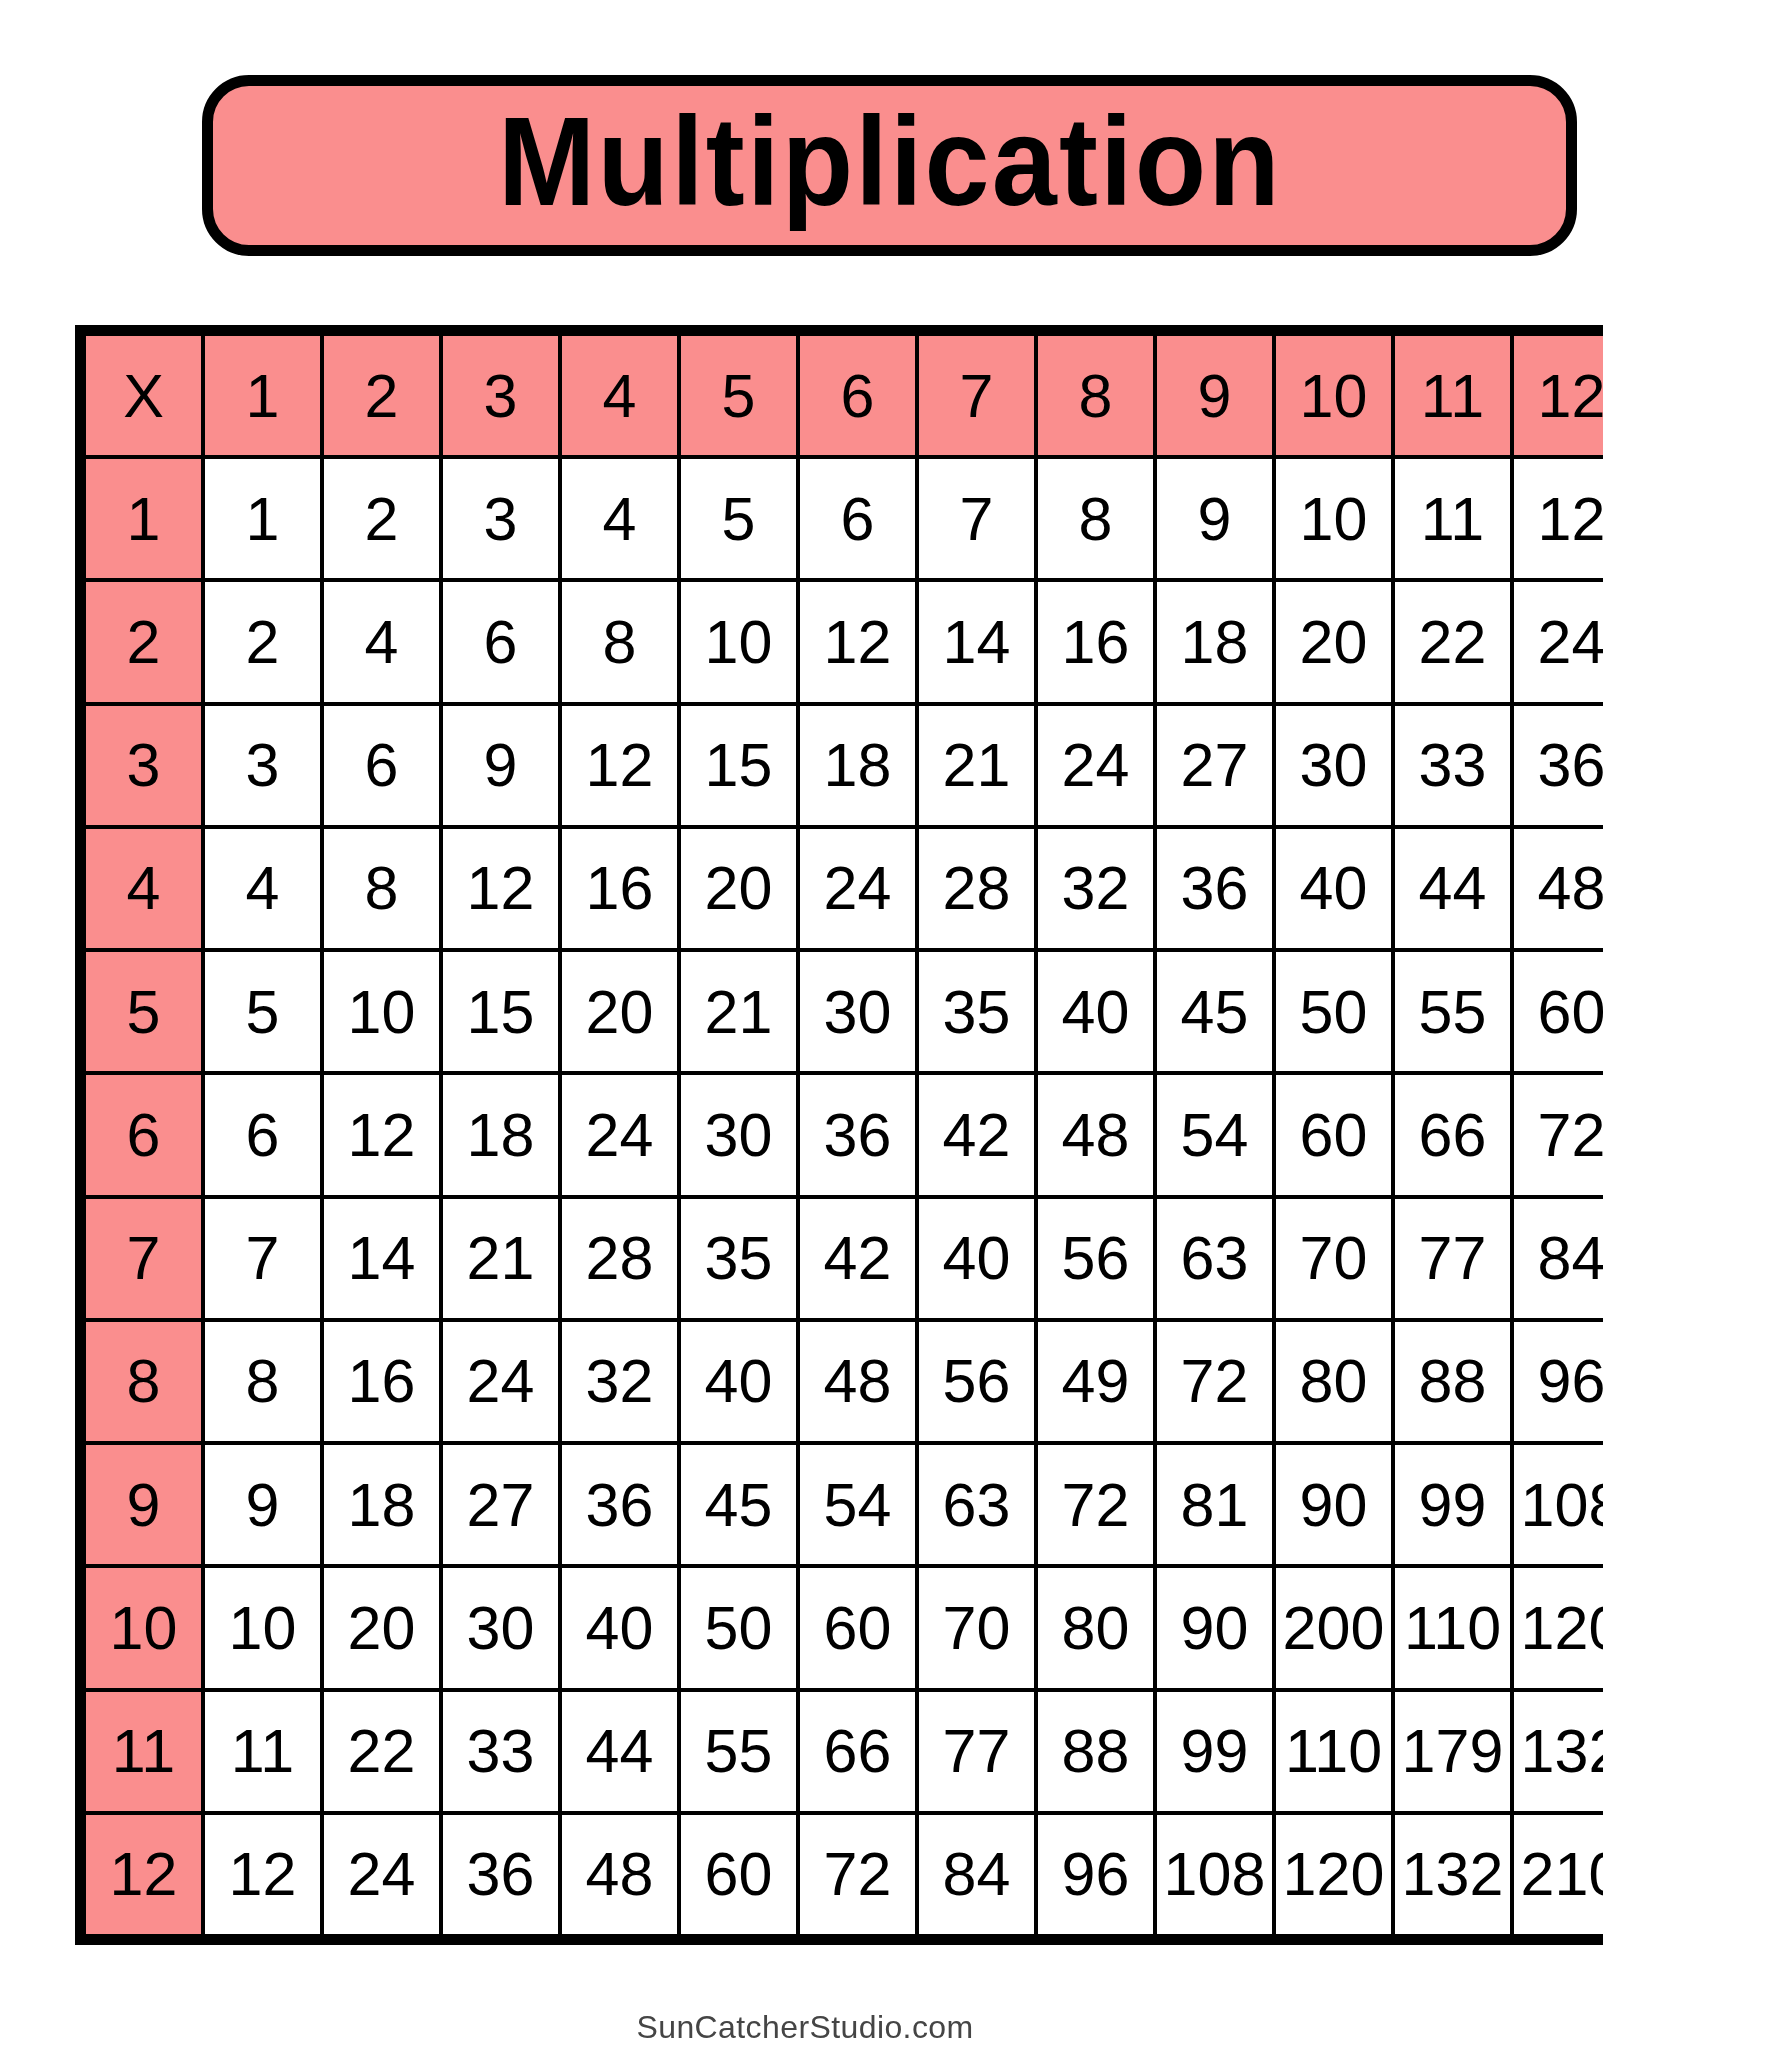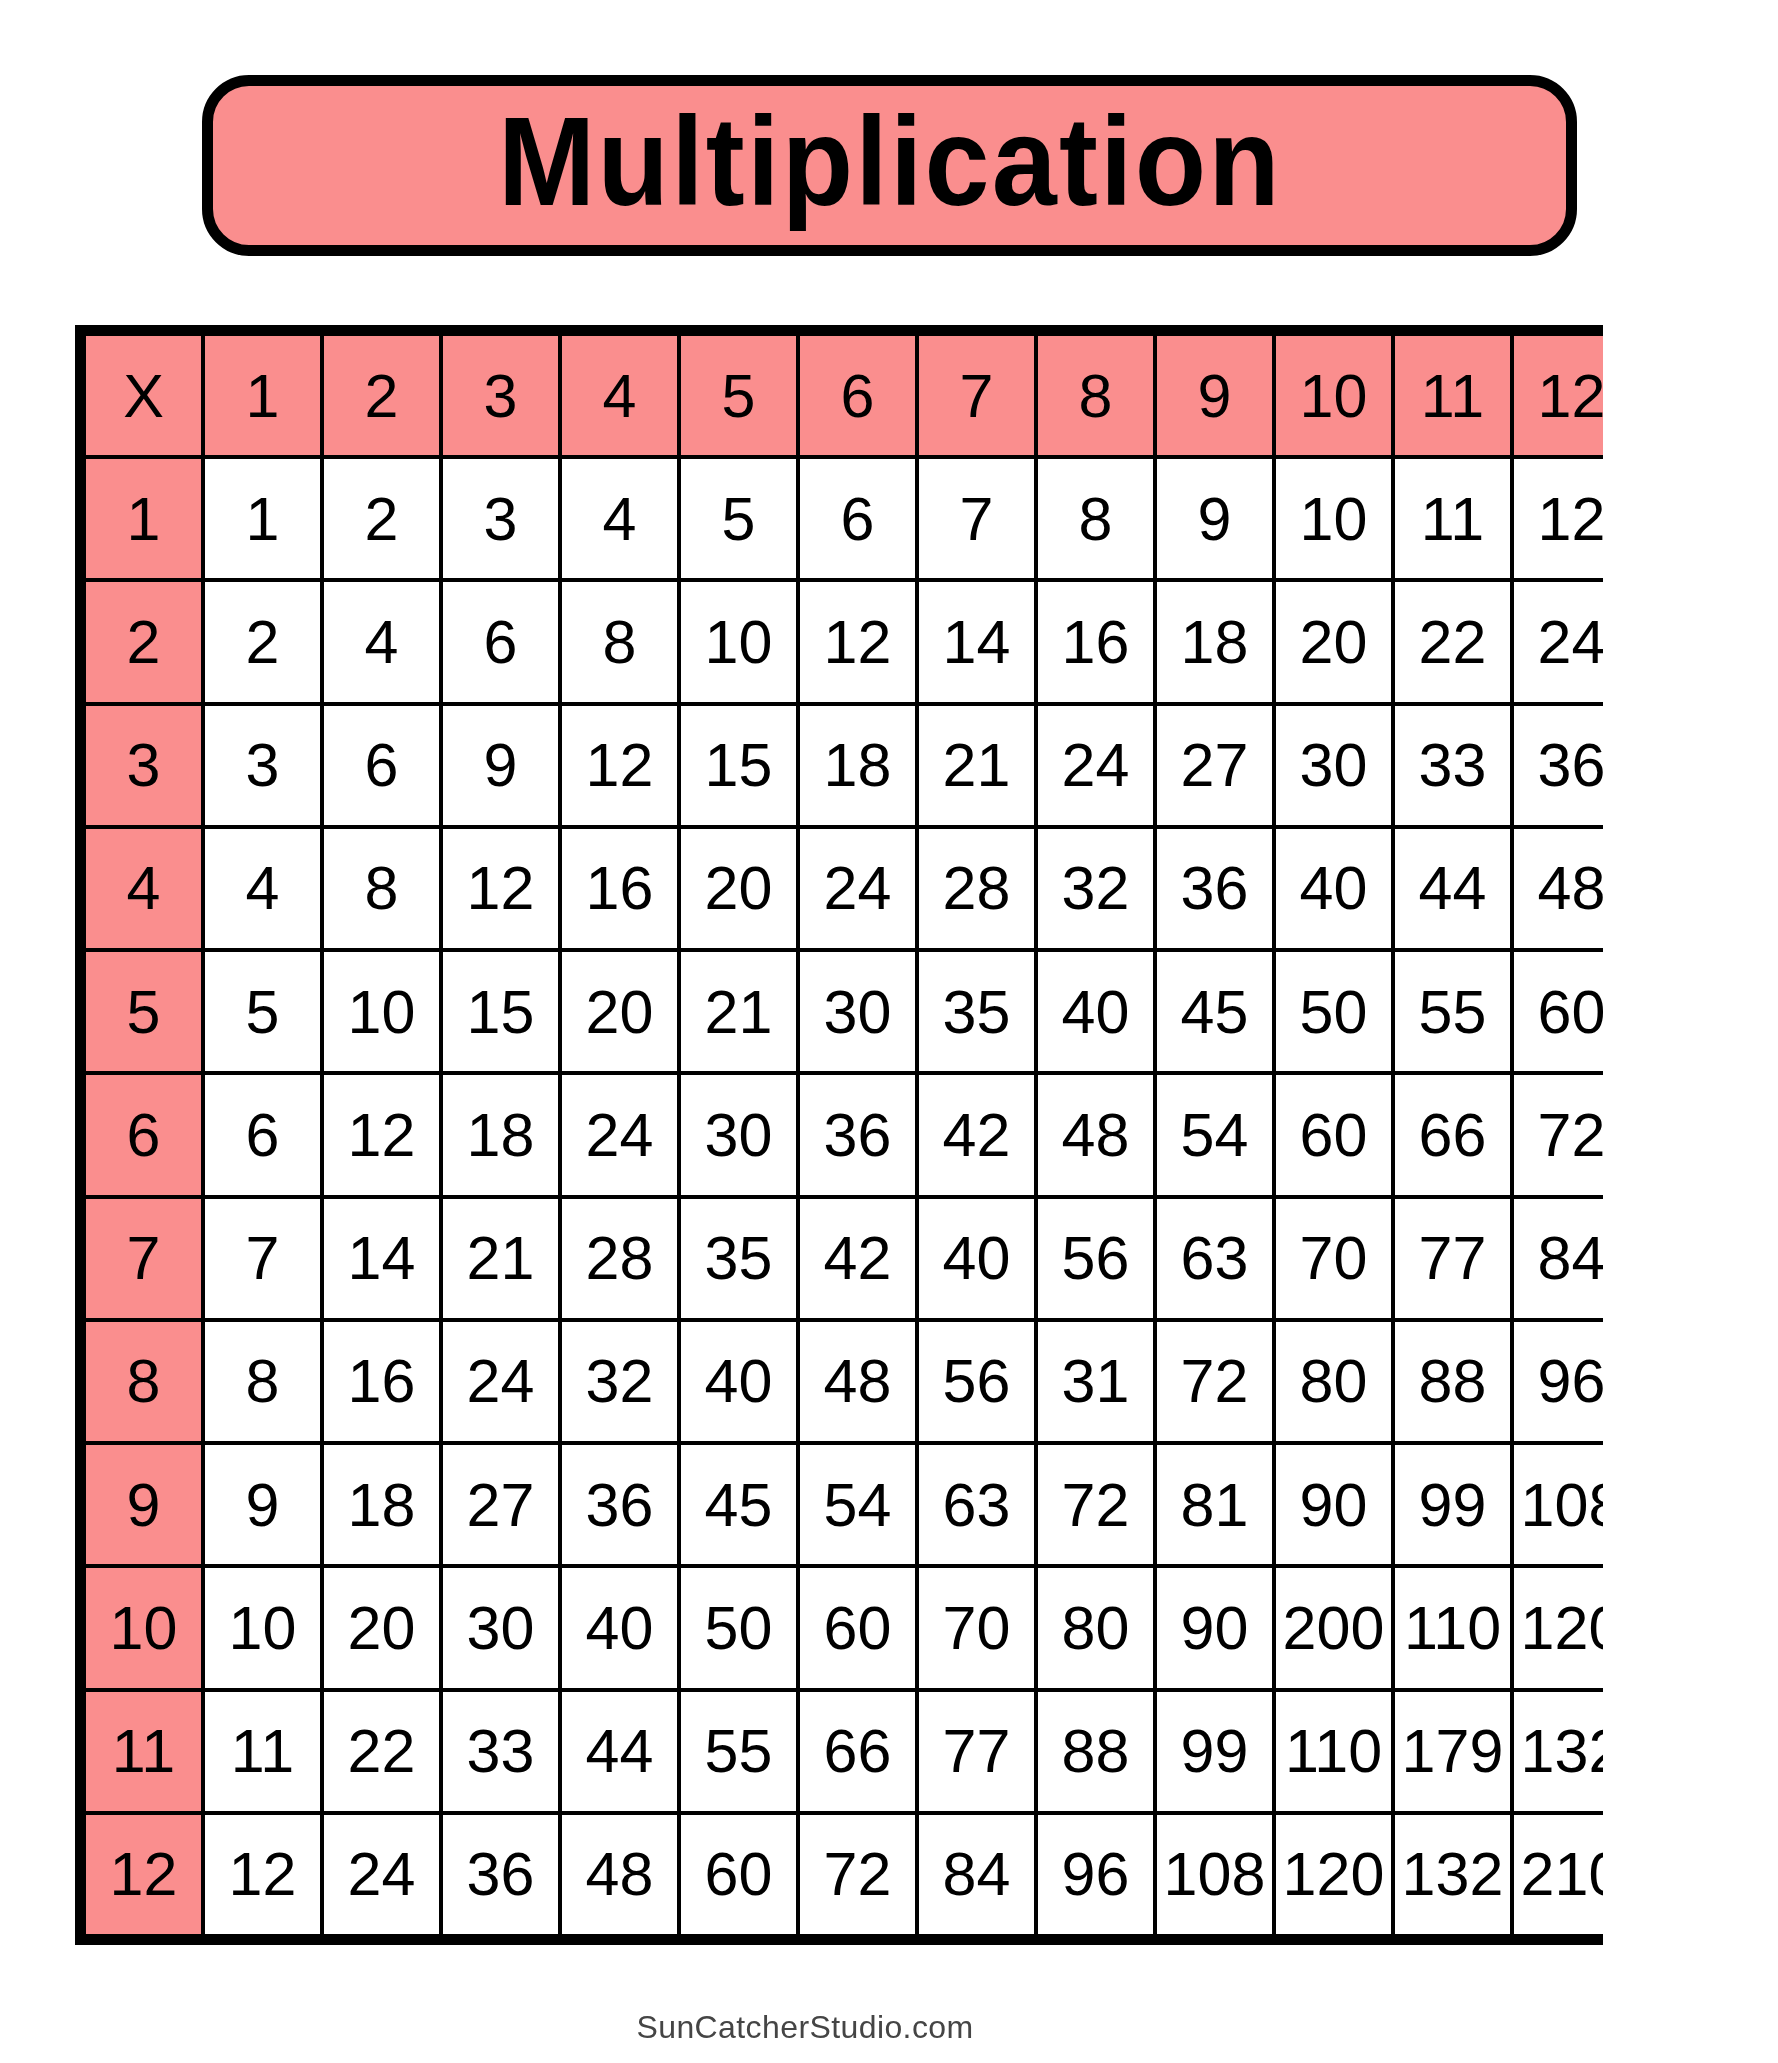--- a/index.html
+++ b/index.html
@@ -223,21 +223,21 @@
           </tr>
           <tr data-name="table-row">
             <th data-name="row-header-cell">8</th>
             <td data-name="product-cell">8</td>
             <td data-name="product-cell">16</td>
             <td data-name="product-cell">24</td>
             <td data-name="product-cell">32</td>
             <td data-name="product-cell">40</td>
             <td data-name="product-cell">48</td>
             <td data-name="product-cell">56</td>
-            <td data-name="product-cell">31</td>
+            <td data-name="product-cell">49</td>
             <td data-name="product-cell">72</td>
             <td data-name="product-cell">80</td>
             <td data-name="product-cell">88</td>
             <td data-name="product-cell">96</td>
           </tr>
           <tr data-name="table-row">
             <th data-name="row-header-cell">9</th>
             <td data-name="product-cell">9</td>
             <td data-name="product-cell">18</td>
             <td data-name="product-cell">27</td>

